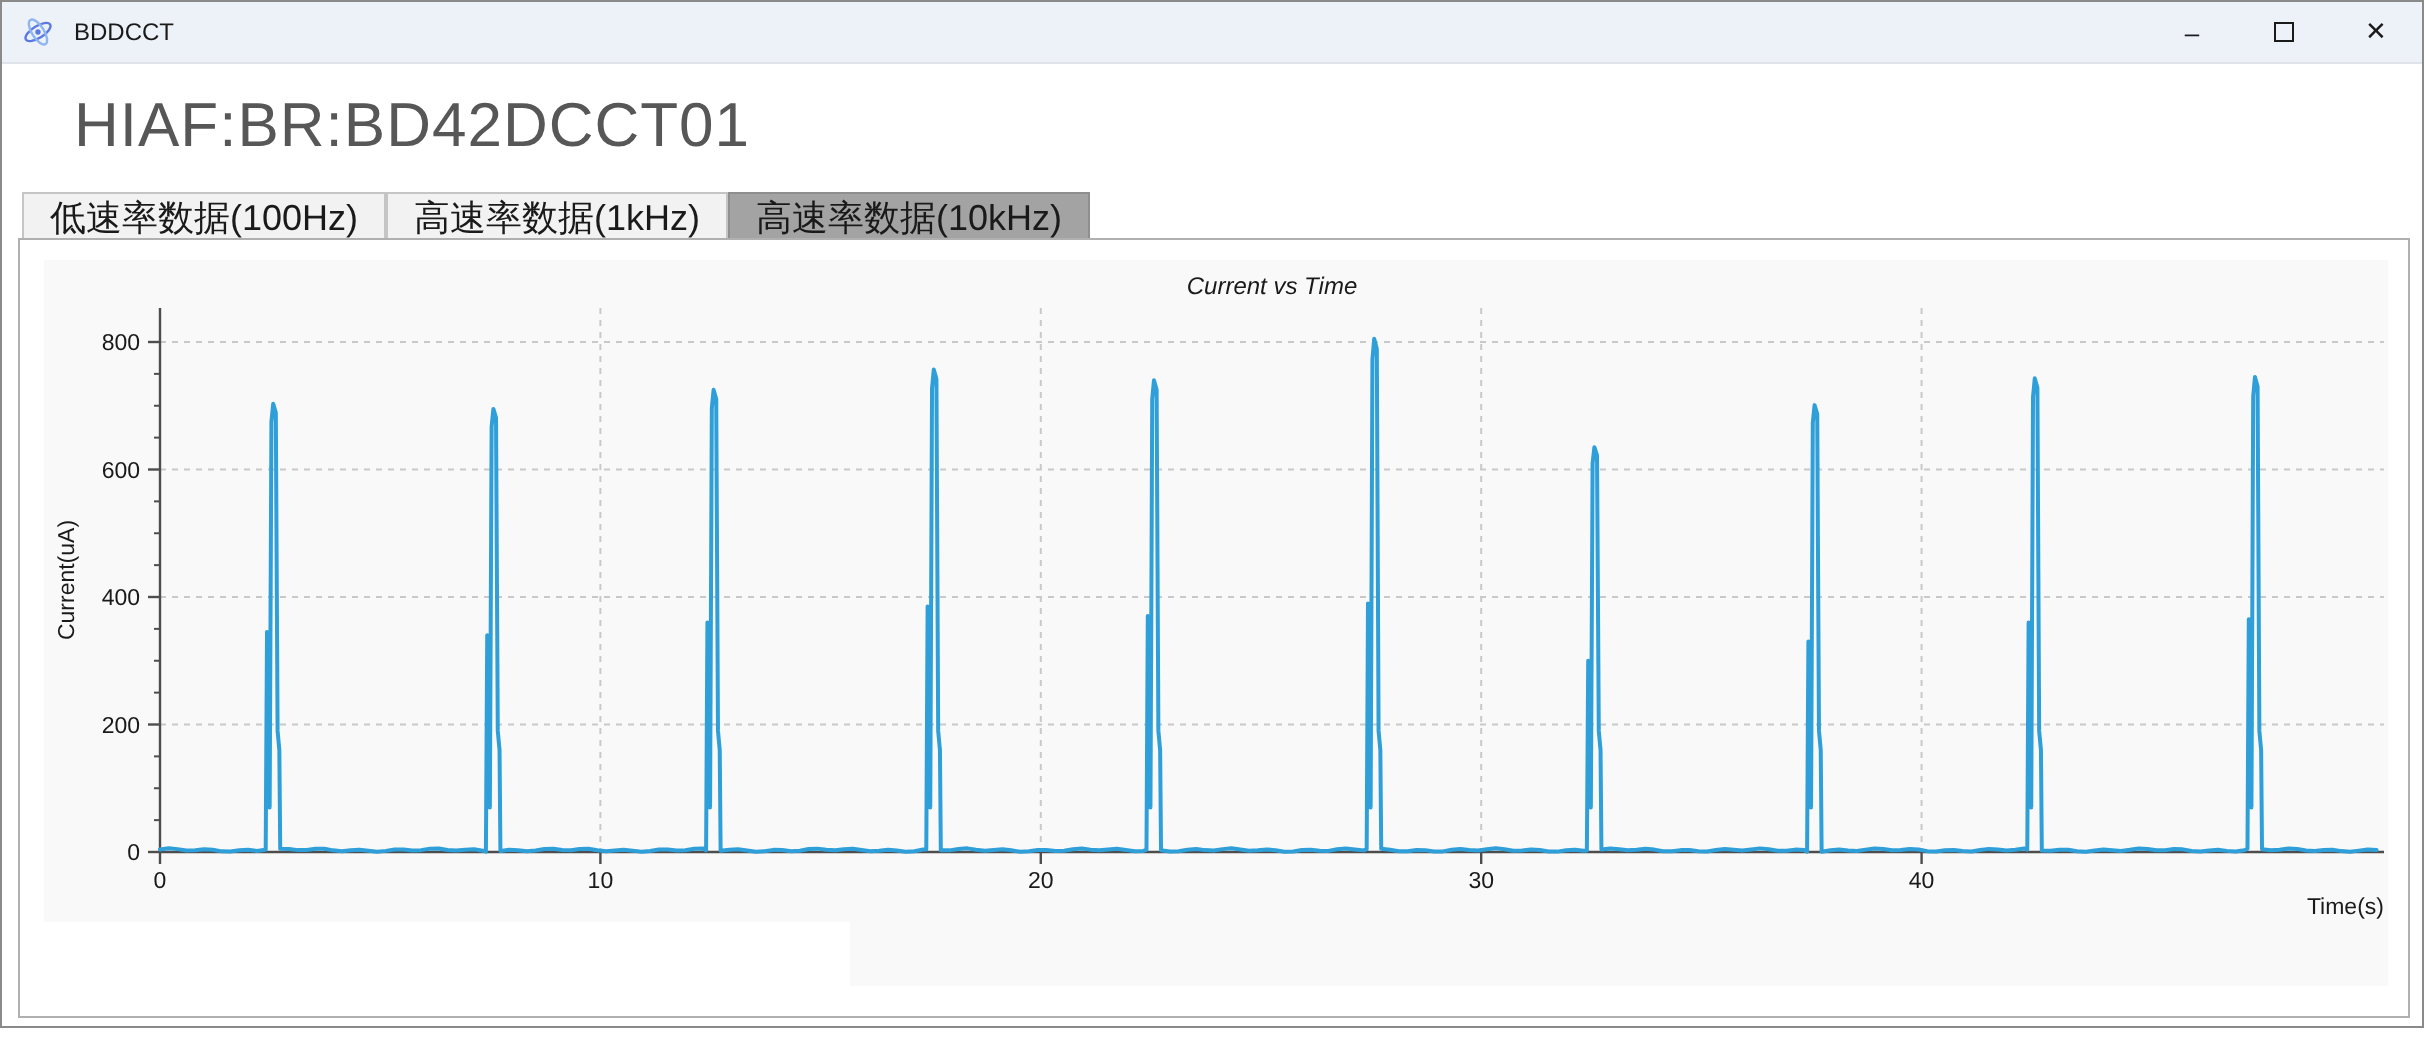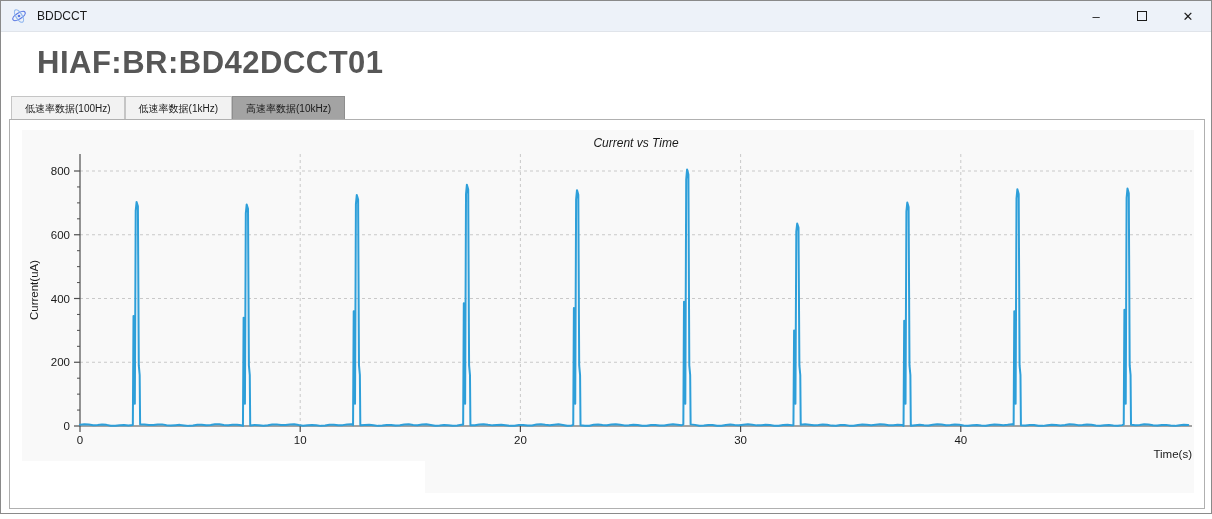--- a/index.html
+++ b/index.html
@@ -22,26 +22,26 @@
   .titlebar-text { font-size:12px; margin-left:9px; color:#1a1a1a; }
   .win-controls { margin-left:auto; display:flex; height:100%; }
   .win-btn {
     width:46px; height:100%; display:flex; align-items:center; justify-content:center;
     font-size:13px; color:#1a1a1a; cursor:default;
   }
   .maximize-glyph { width:10px; height:10px; border:1.2px solid #1a1a1a; display:inline-block; }
   
   .page-title {
     position:absolute; left:36px; top:44px;
-    font-size:31px; font-weight:bold; color:#575757; letter-spacing:0.5px;
+    font-size:31px; font-weight:normal; color:#575757; letter-spacing:0.5px;
   }
   
   .tabbar { position:absolute; left:10px; top:95px; display:flex; height:24px; }
   .tab {
-    padding:0 13px; display:flex; align-items:center; font-size:10px;
+    padding:0 13px; display:flex; align-items:center; font-size:18px;
     background:#f2f2f2; border:1px solid #c5c5c5; border-bottom:none;
     margin-right:0px; color:#1a1a1a; white-space:nowrap;
   }
   .tab + .tab { border-left:1px solid #c5c5c5; }
   .tab.active { background:#a3a3a3; border-color:#8e8e8e; }
   
   .tab-panel {
     position:absolute; left:8px; top:118px; width:1196px; height:390px;
     border:1px solid #b0b0b0; background:#ffffff;
   }
@@ -87,21 +87,21 @@
         <span class="maximize-glyph"></span>
       </div>
       <div class="win-btn">✕</div>
     </div>
   </div>
 
   <div class="page-title">HIAF:BR:BD42DCCT01</div>
 
   <div class="tabbar">
     <div class="tab">低速率数据(100Hz)</div>
-    <div class="tab">低速率数据(1kHz)</div>
+    <div class="tab">高速率数据(1kHz)</div>
     <div class="tab active">高速率数据(10kHz)</div>
   </div>
 
   <div class="tab-panel">
     <div class="figure" id="figure">
       <svg id="plot" width="1172" height="363">
           <line x1="58" x2="1170" y1="232.25" y2="232.25" stroke="#c9c9c9" stroke-width="1" stroke-dasharray="3 3"></line>
           <line x1="58" x2="1170" y1="168.5" y2="168.5" stroke="#c9c9c9" stroke-width="1" stroke-dasharray="3 3"></line>
           <line x1="58" x2="1170" y1="104.75000000000003" y2="104.75000000000003" stroke="#c9c9c9" stroke-width="1" stroke-dasharray="3 3"></line>
           <line x1="58" x2="1170" y1="41.00000000000003" y2="41.00000000000003" stroke="#c9c9c9" stroke-width="1" stroke-dasharray="3 3"></line>

